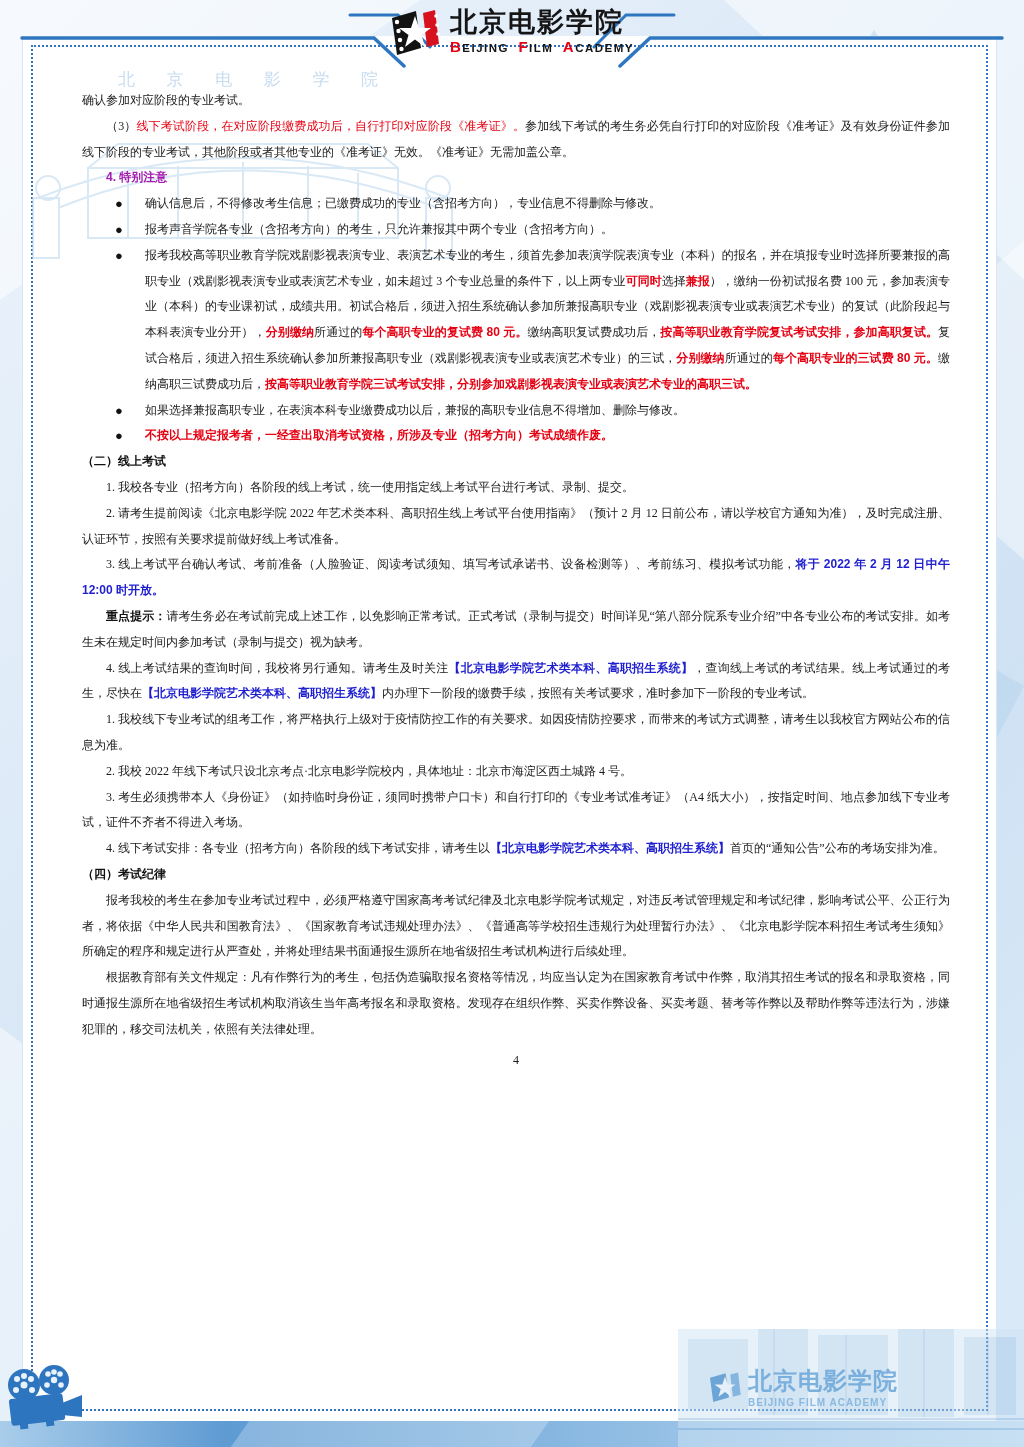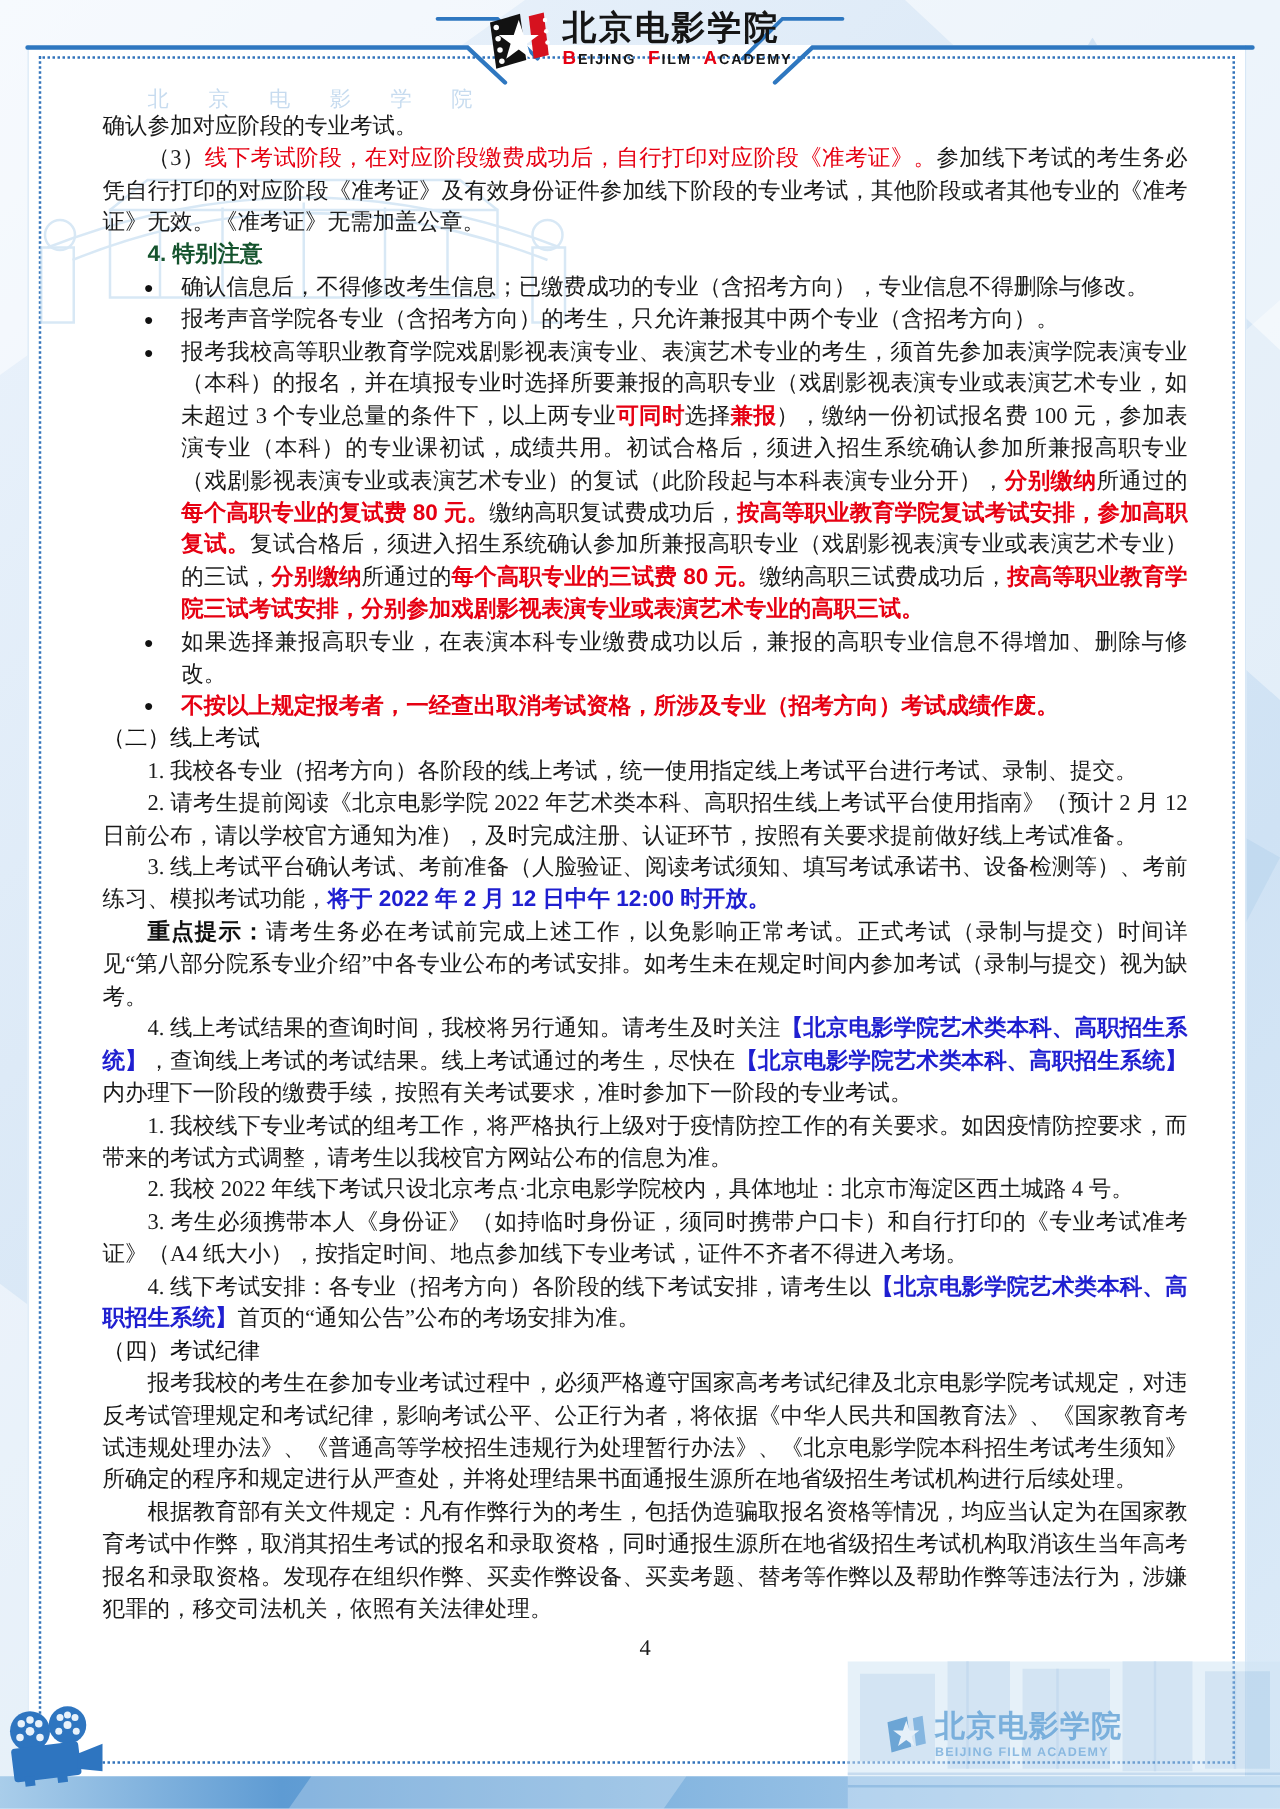--- a/index.html
+++ b/index.html
@@ -37,27 +37,27 @@
         display:flex;align-items:center;gap:10px;}
   .logo-text{display:flex;flex-direction:column;line-height:1;}
   .logo-cn{font-family:"Liberation Sans","DejaVu Sans",sans-serif;font-weight:bold;
            font-size:27px;color:#151515;letter-spacing:2px;}
   .logo-en{font-family:"Liberation Sans","DejaVu Sans",sans-serif;font-weight:bold;
            font-size:11.5px;color:#151515;letter-spacing:1.5px;margin-top:3px;}
   .logo-en .cap{color:#e60012;font-size:15px;}
 
   
   .content{position:absolute;left:82px;top:88px;width:868px;z-index:2;
-           font-size:18px;line-height:25.8px;color:#1a1a1a;text-align:justify;}
+           font-size:12px;line-height:25.8px;color:#1a1a1a;text-align:justify;}
   .content p{margin:0;text-indent:2em;}
   .content p.flush{text-indent:0;}
-  .h-sec{font-family:"Liberation Sans","DejaVu Sans",sans-serif;font-weight:normal;
+  .h-sec{font-family:"Liberation Sans","DejaVu Sans",sans-serif;font-weight:bold;
          text-indent:0 !important;color:#111;}
   .note-title{font-family:"Liberation Sans","DejaVu Sans",sans-serif;font-weight:bold;
-              color:#14532d;text-indent:2em !important;}
+              color:#a21caf;text-indent:2em !important;}
   .bullet{position:relative;padding-left:63px;text-indent:0 !important;}
   .bullet::before{content:"●";position:absolute;left:33px;top:0;font-size:13px;color:#111;}
   .t-red{color:#e60012;}
   .t-redb{color:#e60012;font-weight:bold;font-family:"Liberation Sans","DejaVu Sans",sans-serif;}
   .t-bold{font-weight:bold;font-family:"Liberation Sans","DejaVu Sans",sans-serif;color:#111;margin-top:44px;}
   .t-blueb{color:#1f1fd0;font-weight:bold;font-family:"Liberation Sans","DejaVu Sans",sans-serif;}
   .t-link{color:#1f1fd0;font-weight:bold;cursor:pointer;
           font-family:"Liberation Sans","DejaVu Sans",sans-serif;}
   .pagenum{text-align:center;text-indent:0 !important;margin-top:6px !important;}
 

